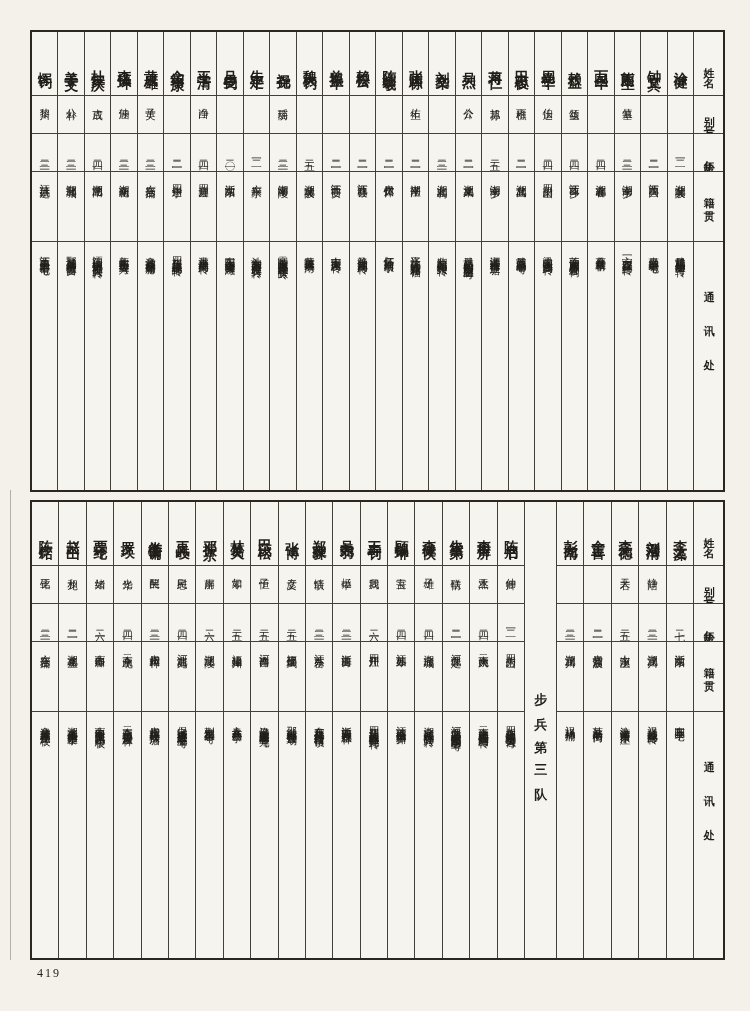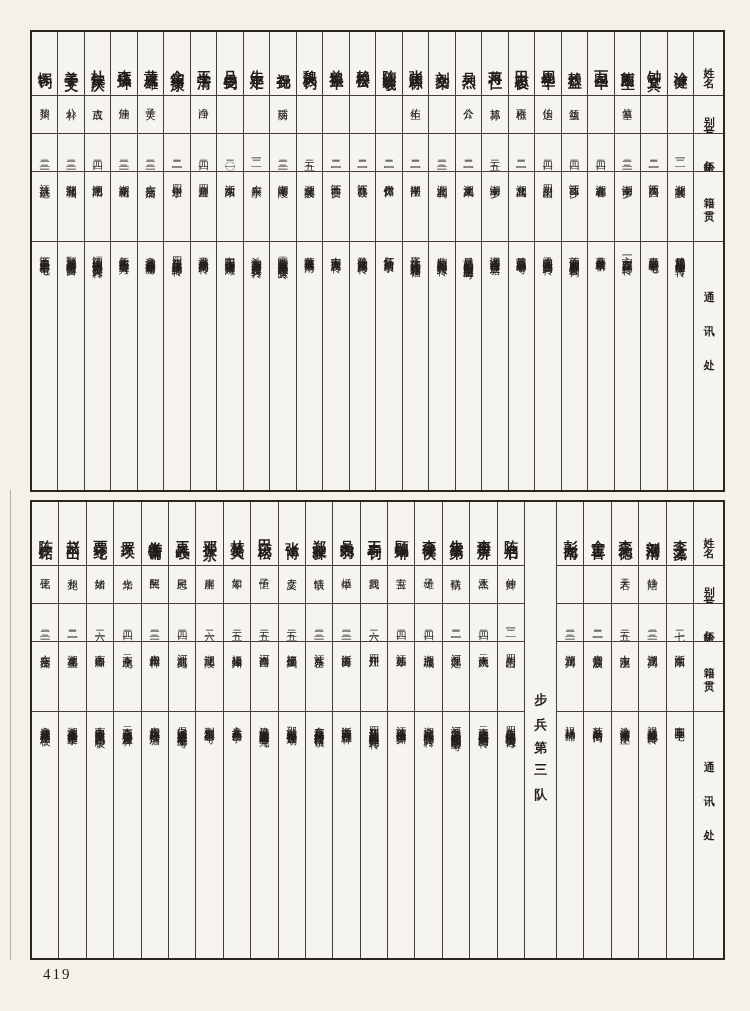--- a/index.html
+++ b/index.html
@@ -57,22 +57,22 @@
   .h-addr .vt{letter-spacing:34px;font-size:11px;font-weight:bold;padding-top:34px;}
   
   .divider-col{
     flex:0 0 32px;min-width:0;
     display:flex;justify-content:center;align-items:center;
     border-left:1px solid #453f35;
     box-sizing:border-box;
   }
   .divider-col .vt{font-size:13px;font-weight:bold;letter-spacing:24px;padding-top:24px;}
   .pagenum{
-    position:absolute;left:43px;top:966px;
-    font-size:15px;letter-spacing:2px;
+    position:absolute;left:37px;top:966px;
+    font-size:12px;letter-spacing:2px;
   }
   .scan-line{
     position:absolute;left:10px;top:490px;width:1px;height:470px;
     background:#8a857a;opacity:.6;
   }
 </style>
 </head>
 <body>
 
 <div class="page">

